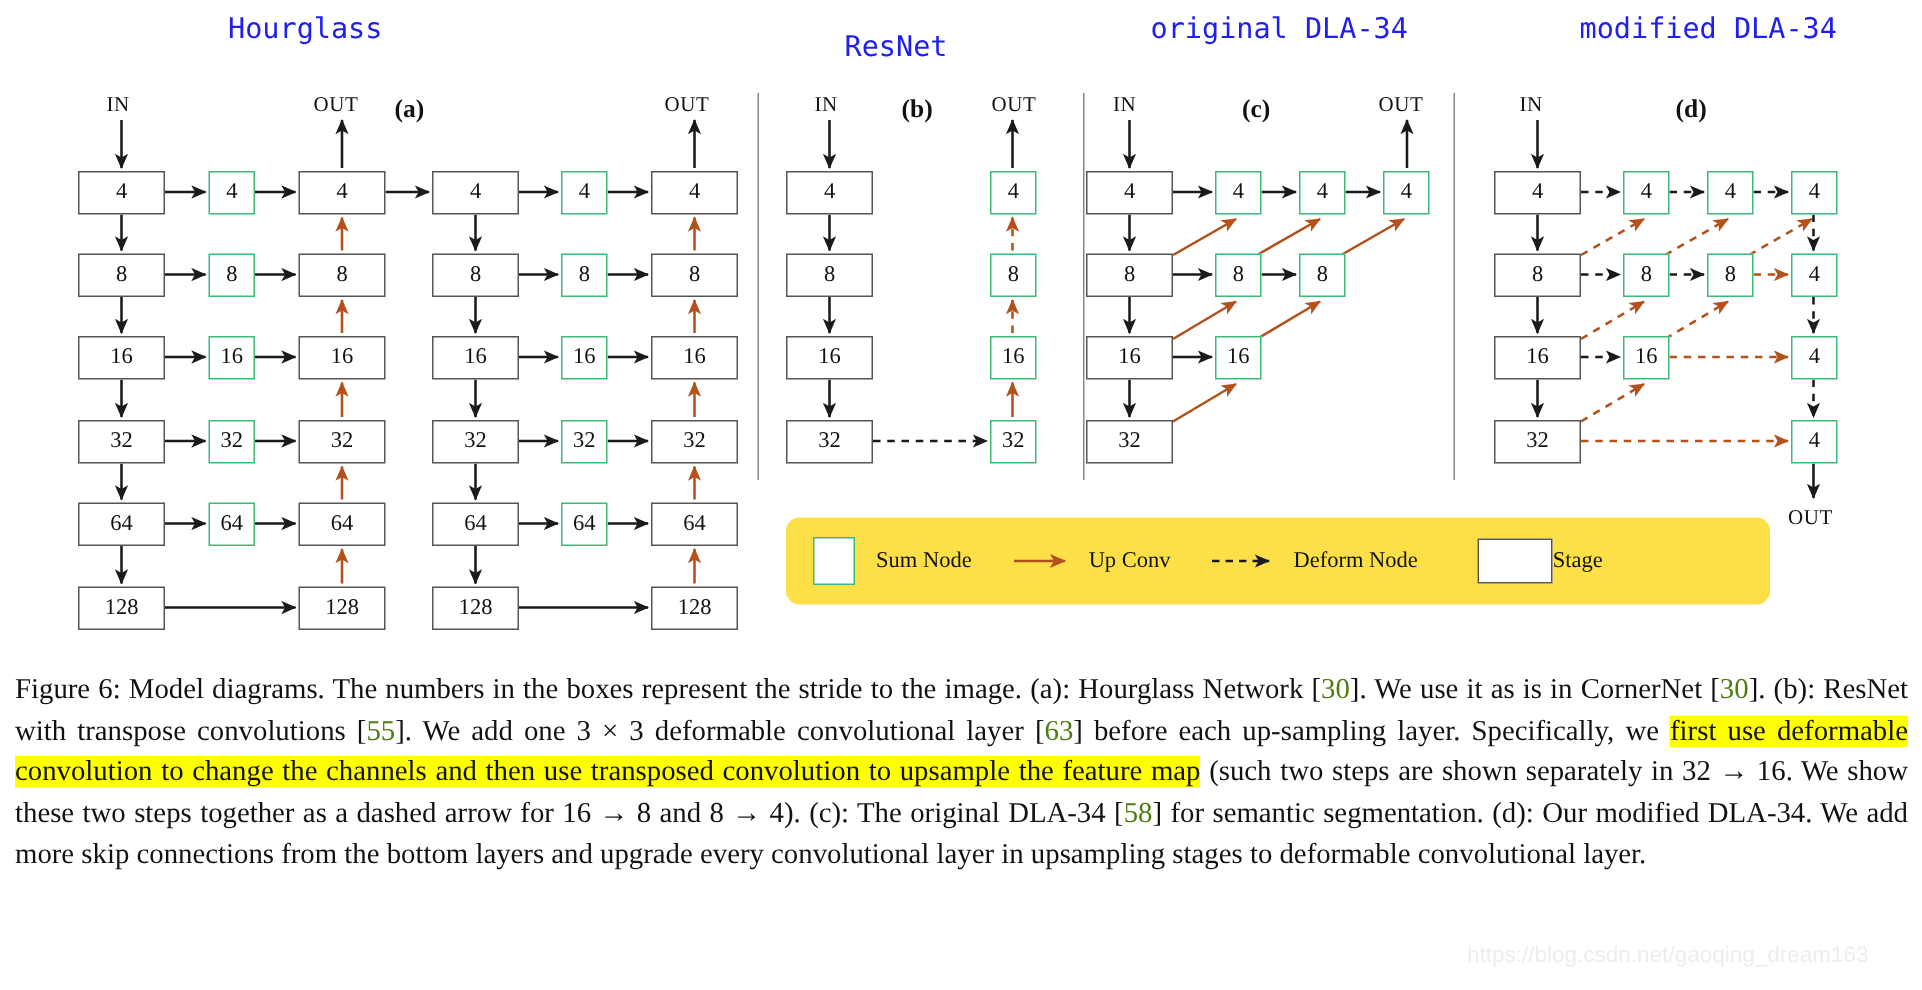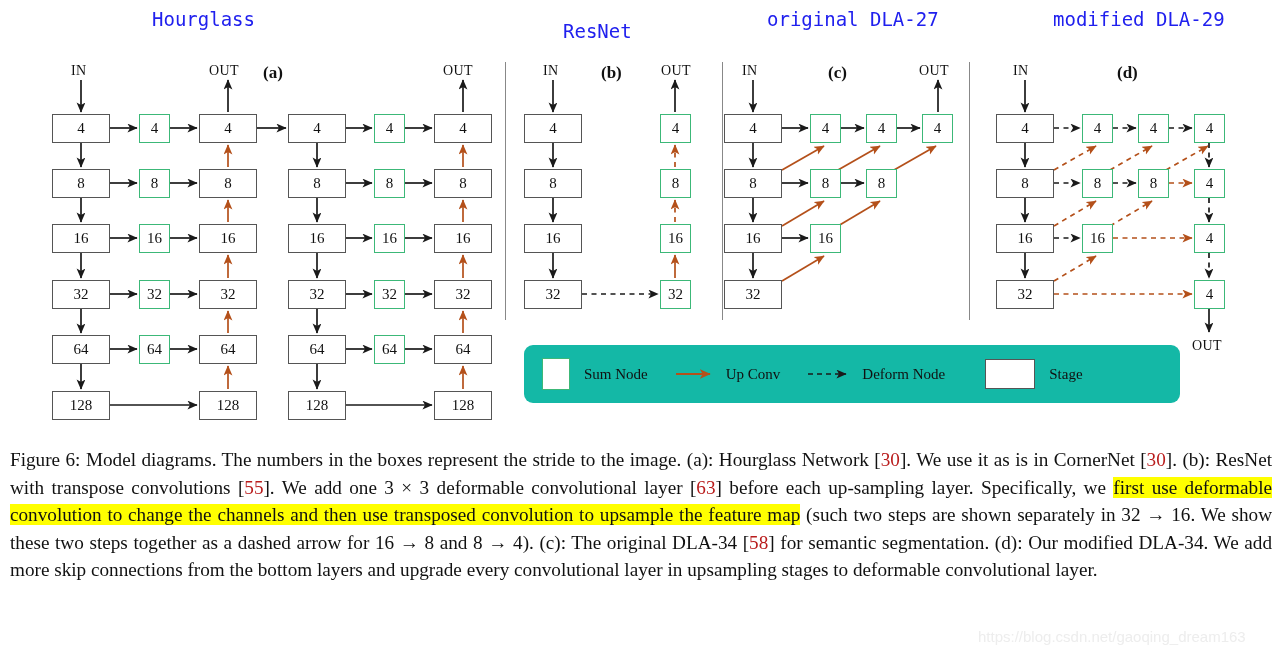--- a/index.html
+++ b/index.html
@@ -22,35 +22,35 @@
   }
   .box{
     position:absolute;box-sizing:border-box;background:#fff;
     display:flex;align-items:center;justify-content:center;
     font-family:"Liberation Serif",serif;font-size:15px;color:#111;
   }
   .box.stage{border:1.6px solid #555555;}
   .box.sum{border:1.6px solid #3cb878;}
   .divider{position:absolute;background:#888888;width:1.3px;}
   .legend{
-    position:absolute;background:#14b8a6;border-radius:9px;
+    position:absolute;background:#fde047;border-radius:9px;
     display:flex;align-items:center;text-align:right;
   }
   .legend-item{display:flex;align-items:center;}
   .legend-label{
     font-family:"Liberation Serif",serif;font-size:15px;color:#111;white-space:nowrap;
   }
   .lg-sum{width:26px;height:30px;border:1.8px solid #3cb878;background:#fff;}
   .lg-stage{width:48px;height:28px;border:1.8px solid #555;background:#fff;}
   .caption{
     position:absolute;left:10px;top:446px;width:1262px;
     font-family:"Liberation Serif",serif;font-size:19.2px;line-height:27.5px;
     color:#111;text-align:justify;text-justify:inter-word;
   }
-  .ref{color:#b91c1c;}
+  .ref{color:#4d7c0f;}
   .hl{background:#ffff00;}
   .watermark{
     position:absolute;left:978px;top:628px;
     font-family:"Liberation Sans",sans-serif;font-size:15px;color:#ededed;
     white-space:nowrap;
   }
   svg.edges{position:absolute;left:0;top:0;width:1281px;height:440px;pointer-events:none;}
 </style>
 </head>
 <body>
@@ -228,22 +228,22 @@
       <div class="box sum" style="left: 1138px; top: 114px; width: 31px; height: 29px;">4</div>
       <div class="box sum" style="left: 1138px; top: 169px; width: 31px; height: 29px;">8</div>
       <div class="box sum" style="left: 1194px; top: 114px; width: 31px; height: 29px;">4</div>
       <div class="box sum" style="left: 1194px; top: 169px; width: 31px; height: 29px;">4</div>
       <div class="box sum" style="left: 1194px; top: 224px; width: 31px; height: 29px;">4</div>
       <div class="box sum" style="left: 1194px; top: 280px; width: 31px; height: 29px;">4</div>
     </div>
   <div id="title-layer">
       <div class="panel-title" style="left: 152px; top: 8px;">Hourglass</div>
       <div class="panel-title" style="left: 563px; top: 20px;">ResNet</div>
-      <div class="panel-title" style="left: 767px; top: 8px;">original DLA-27</div>
-      <div class="panel-title" style="left: 1053px; top: 8px;">modified DLA-29</div>
+      <div class="panel-title" style="left: 767px; top: 8px;">original DLA-34</div>
+      <div class="panel-title" style="left: 1053px; top: 8px;">modified DLA-34</div>
     </div>
   <div id="tag-layer">
       <div class="sub-label" style="left: 263px; top: 63px;">(a)</div>
       <div class="sub-label" style="left: 601px; top: 63px;">(b)</div>
       <div class="sub-label" style="left: 828px; top: 63px;">(c)</div>
       <div class="sub-label" style="left: 1117px; top: 63px;">(d)</div>
     </div>
   <div id="io-layer">
       <div class="io-label" style="left: 71px; top: 63px;">IN</div>
       <div class="io-label" style="left: 209px; top: 63px;">OUT</div>
@@ -273,20 +273,20 @@
       <span class="legend-label" style="margin-left:8px;">Up Conv</span>
     </div>
     <div class="legend-item" style="margin-left:26px;">
       <svg width="48" height="16">
         <line x1="2" y1="8" x2="40" y2="8" stroke="#1a1a1a" stroke-width="1.7" stroke-dasharray="5,4" marker-end="url(#ah-black)"></line>
       </svg>
       <span class="legend-label" style="margin-left:8px;">Deform Node</span>
     </div>
     <div class="legend-item" style="margin-left:40px;">
       <div class="lg-stage"></div>
-      <span class="legend-label" style="margin-left:14px;">Stage</span>
+      <span class="legend-label" style="">Stage</span>
     </div>
   </div>
 
   <div class="caption" id="caption"><span>Figure 6: Model diagrams. The numbers in the boxes represent the stride to the image. (a): Hourglass Network [</span><span class="ref">30</span><span>]. We use it as is in CornerNet [</span><span class="ref">30</span><span>]. (b): ResNet with transpose convolutions [</span><span class="ref">55</span><span>]. We add one 3 × 3 deformable convolutional layer [</span><span class="ref">63</span><span>] before each up-sampling layer. Specifically, we </span><span class="hl">first use deformable convolution to change the channels and then use transposed convolution to upsample the feature map</span><span> (such two steps are shown separately in 32 → 16. We show these two steps together as a dashed arrow for 16 → 8 and 8 → 4). (c): The original DLA-34 [</span><span class="ref">58</span><span>] for semantic segmentation. (d): Our modified DLA-34. We add more skip connections from the bottom layers and upgrade every convolutional layer in upsampling stages to deformable convolutional layer.</span></div>
 
   <div class="watermark">https://blog.csdn.net/gaoqing_dream163</div>
 </div>
 
 </body></html>

